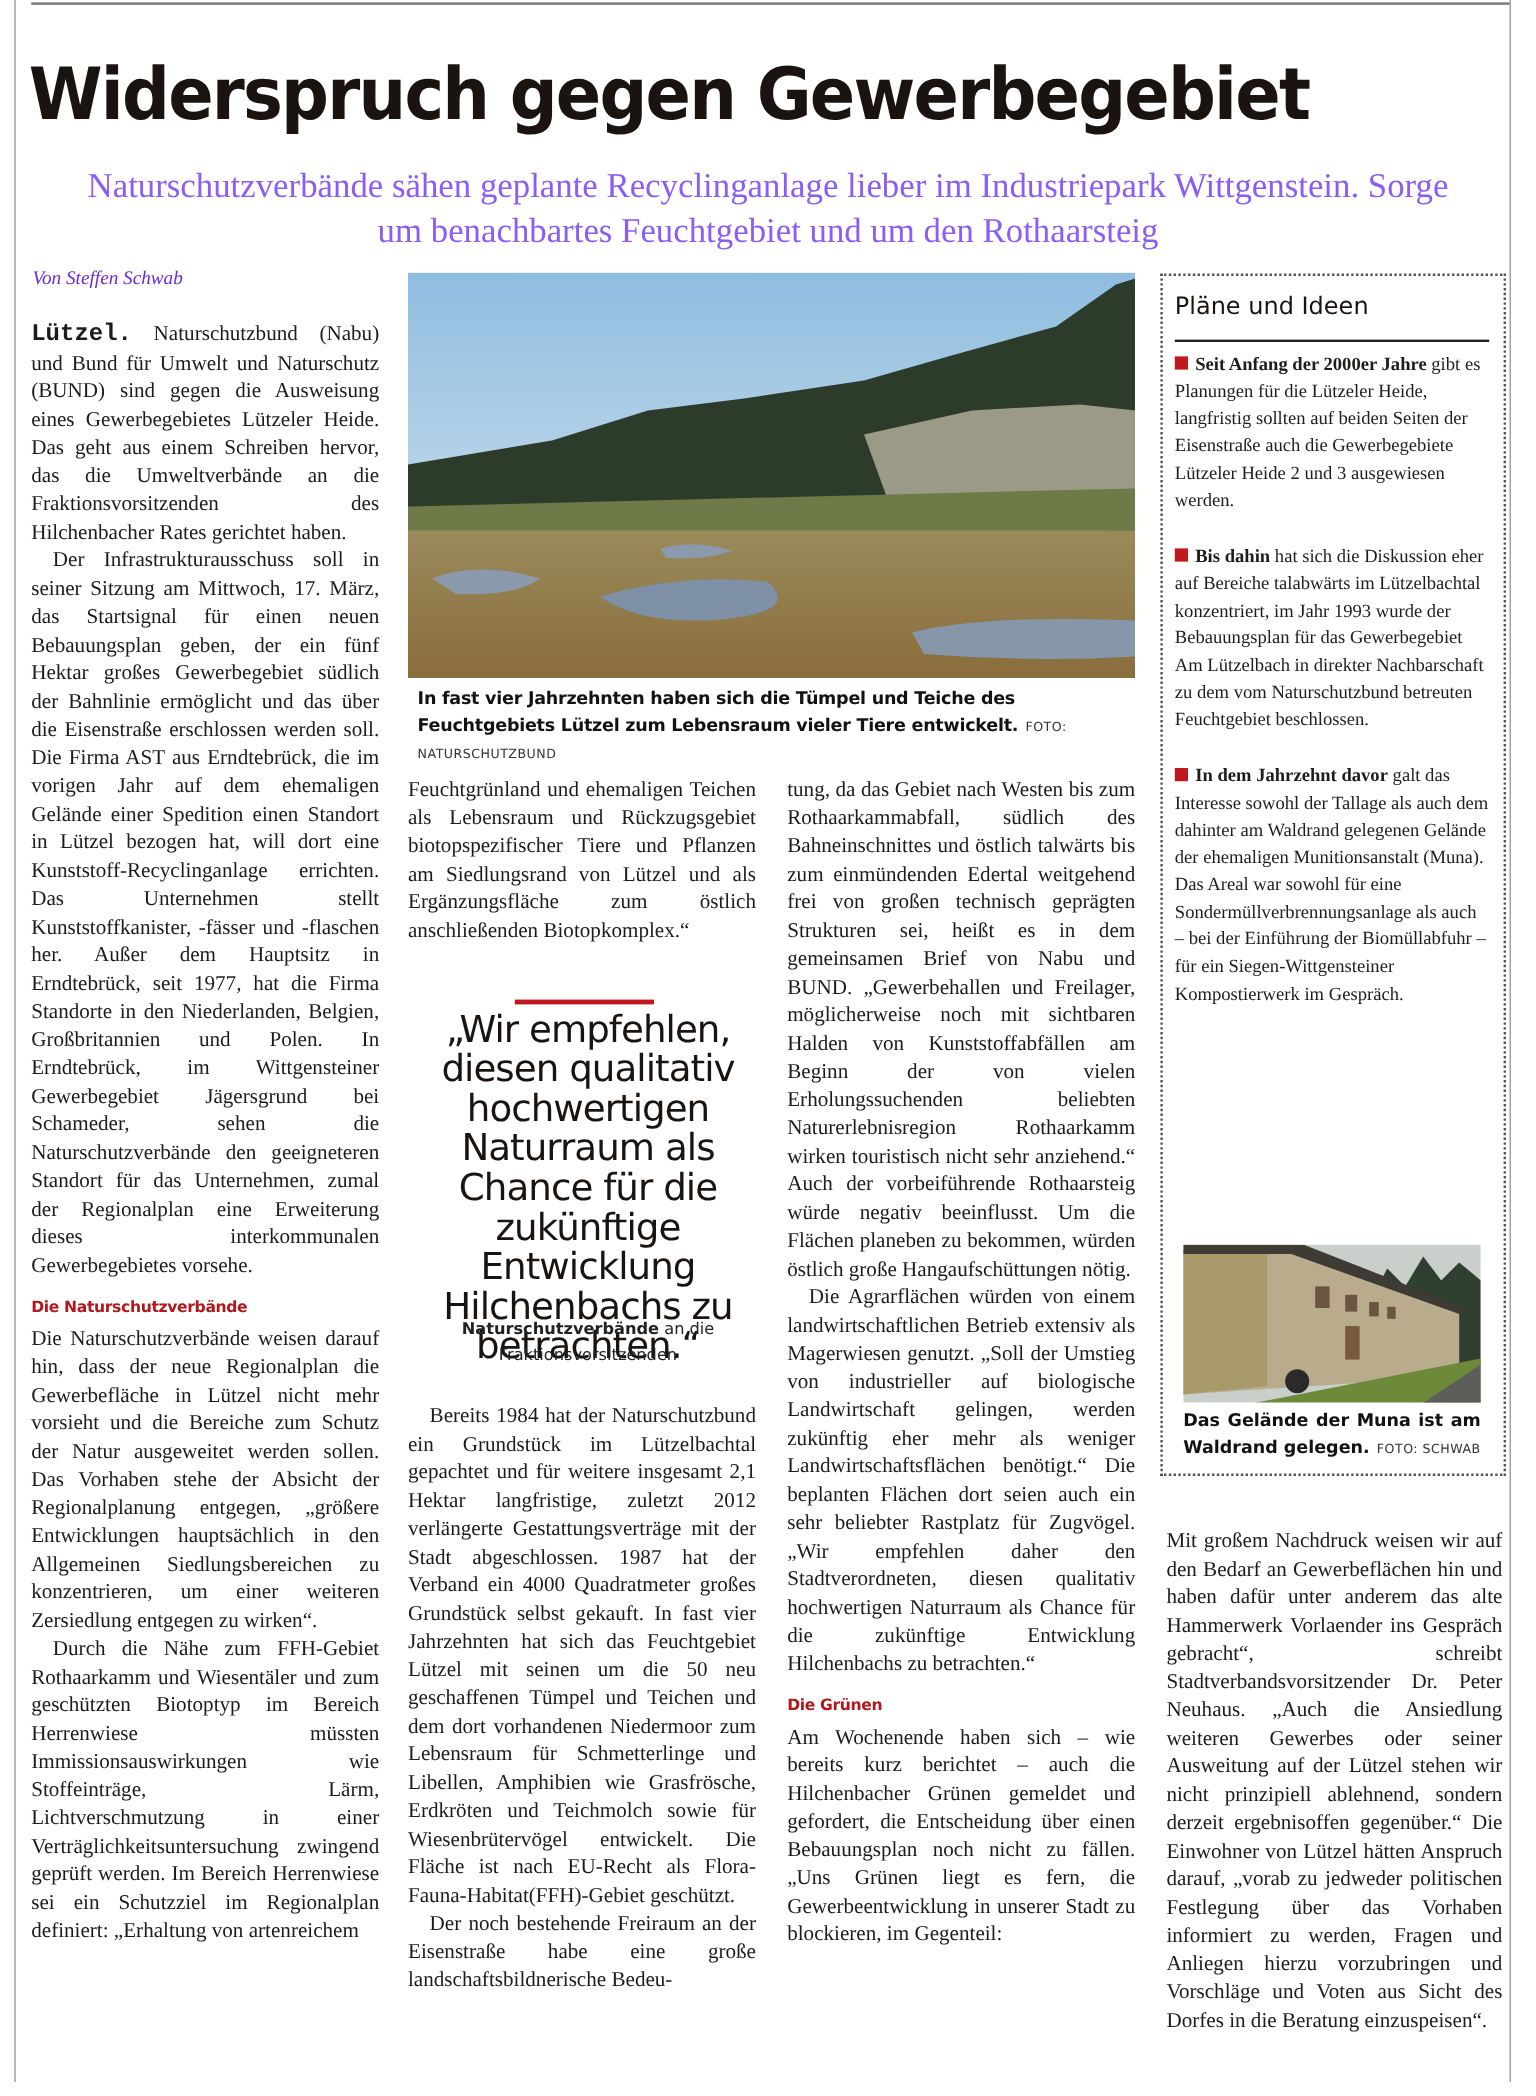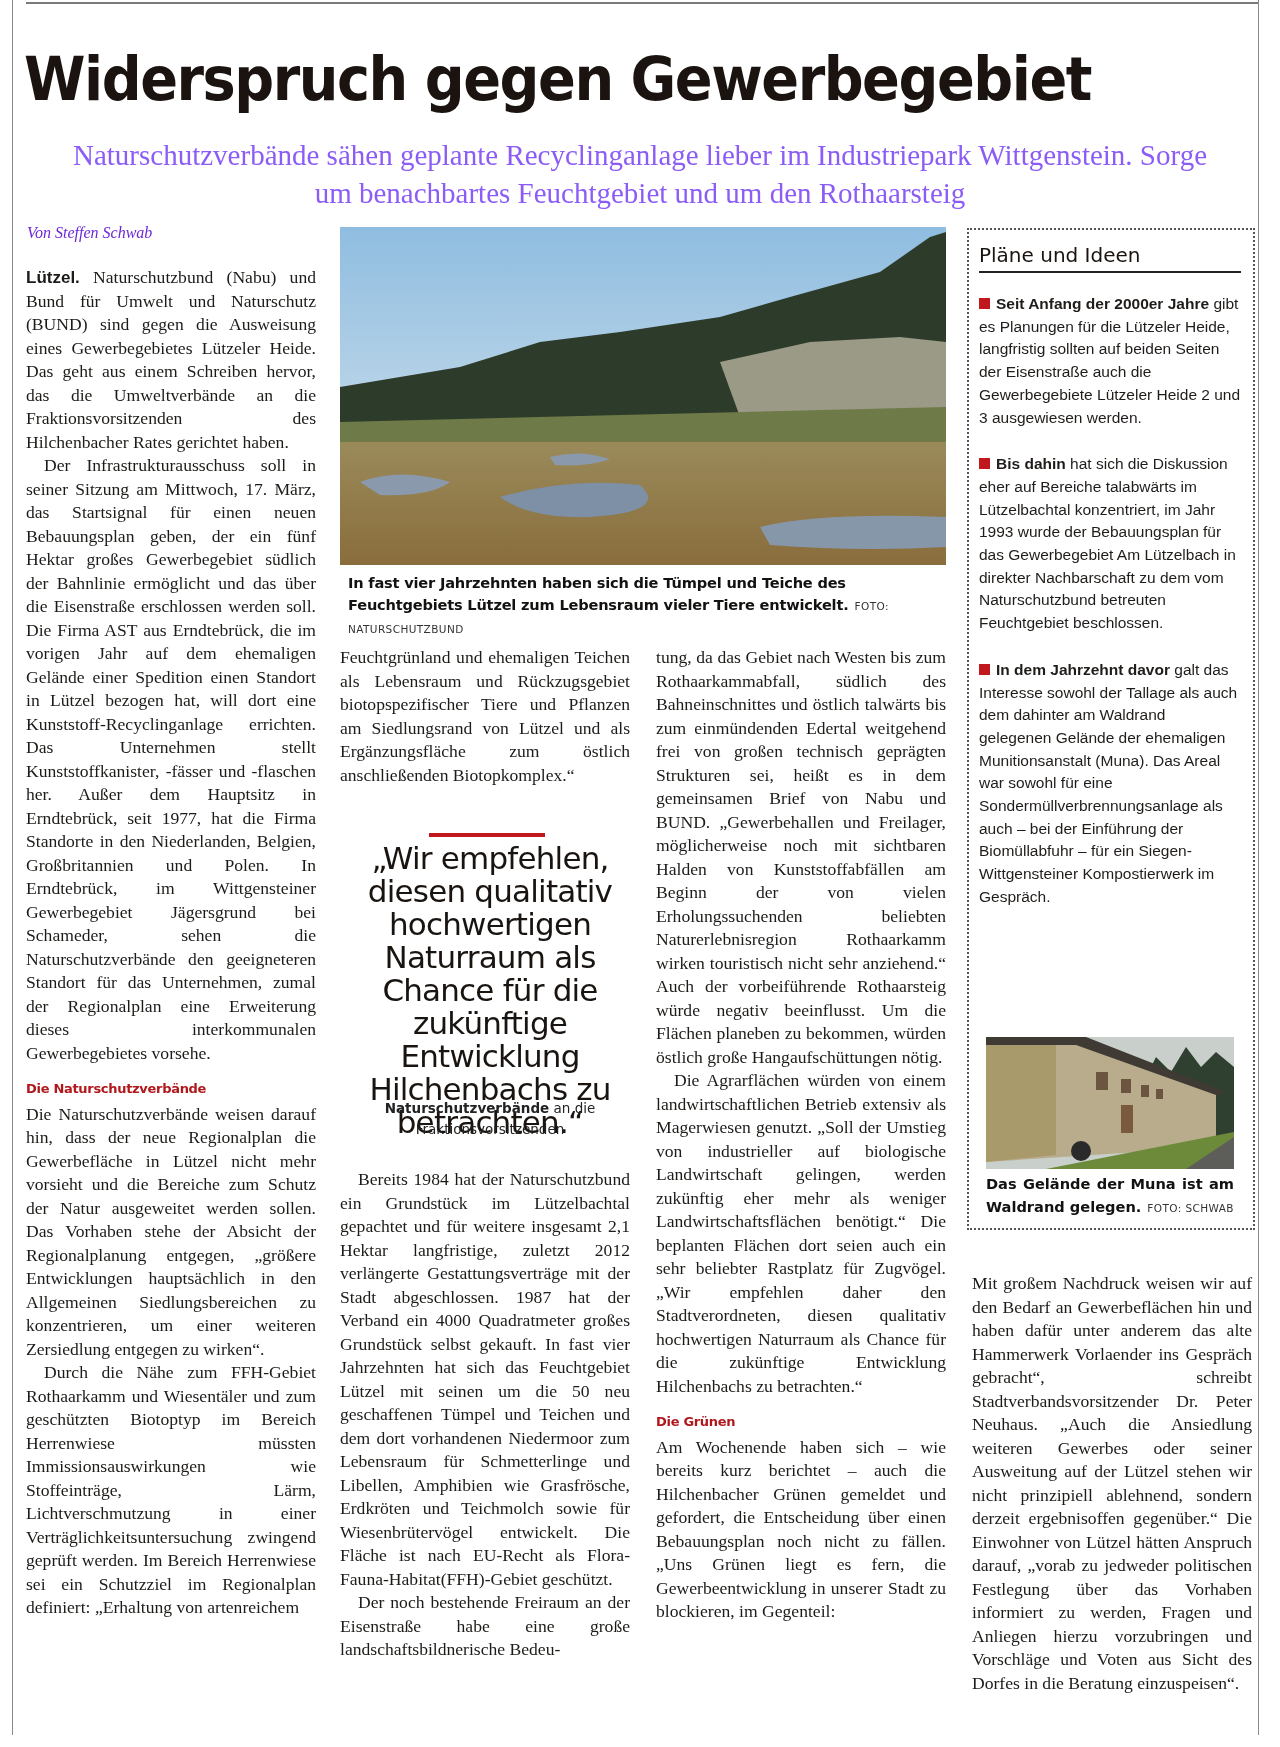--- a/index.html
+++ b/index.html
@@ -11,43 +11,43 @@
   .headline { position: absolute; left: 24px; top: 44px; width: 1240px; margin: 0;
     font-family: "DejaVu Sans", sans-serif; font-weight: bold; font-size: 60px; letter-spacing: -1.6px;
     color: #1a130f; white-space: nowrap; transform: scaleX(0.93); transform-origin: left top; }
   .subheadline { position: absolute; left: 60px; top: 136px; width: 1160px; margin: 0; text-align: center;
     font-family: "Liberation Serif", serif; font-size: 29px; line-height: 38px; color: #8b5cf6; }
   .byline { position: absolute; left: 27px; top: 224px; font-family: "Liberation Serif", serif; font-style: italic; font-size: 16px; color: #6d28d9; }
 
   .body-text { font-family: "Liberation Serif", serif; font-size: 17.6px; line-height: 23.5px; text-align: justify; hyphens: manual; color: #1d1b18; margin: 0; }
   .body-text p { margin: 0; }
   .indent { text-indent: 18px; }
-  .dateline { font-family: Liberation Sans, sans-serif; font-weight: bold; font-size: 17px; }
+  .dateline { font-family: Liberation Mono, monospace; font-weight: bold; font-size: 20px; }
 
   .col1 { position: absolute; left: 26px; top: 266px; width: 290px; }
   .col2 { position: absolute; left: 340px; top: 646px; width: 290px; }
   .col2b { position: absolute; left: 340px; top: 1168px; width: 290px; }
   .col3 { position: absolute; left: 656px; top: 646px; width: 290px; }
   .col4 { position: absolute; left: 972px; top: 1272px; width: 280px; }
 
   .subhead { font-family: "DejaVu Sans", sans-serif; font-weight: bold; font-size: 13px; color: #b0181c; margin: 12px 0 2px 0; letter-spacing: -0.3px; }
 
   .photo-main { position: absolute; left: 340px; top: 227px; width: 606px; height: 338px; overflow: hidden; }
   .caption-main { position: absolute; left: 348px; top: 572px; width: 606px; font-family: "DejaVu Sans", sans-serif; font-weight: bold; font-size: 14.6px; line-height: 22px; color: #141210; letter-spacing: -0.2px; }
   .credit { font-family: "DejaVu Sans", sans-serif; font-weight: normal; font-size: 10.5px; letter-spacing: 0.4px; color: #333; margin-left: 6px; }
 
   .quote-bar { position: absolute; left: 429px; top: 833px; width: 116px; height: 4px; background: #c0181c; }
   .pullquote { position: absolute; left: 340px; top: 842px; width: 300px; margin: 0; text-align: center;
     font-family: "DejaVu Sans", sans-serif; font-size: 31px; line-height: 33px; color: #1a1410; letter-spacing: -0.8px; }
   .quote-attr { position: absolute; left: 340px; top: 1098px; width: 300px; text-align: center; font-family: "DejaVu Sans", sans-serif; font-size: 13.5px; line-height: 21px; color: #222; }
   .quote-attr b { font-weight: bold; }
 
   .infobox { position: absolute; left: 967px; top: 228px; width: 288px; height: 1002px; border: 2px dotted #555; border-right: 2px dotted #555; box-sizing: border-box; }
-  .infobox-title { position: absolute; left: 979px; top: 243px; width: 262px; font-family: "DejaVu Sans", sans-serif; font-size: 20px; color: #1a1410; padding-bottom: 4px; border-bottom: 2px solid #222; margin: 0; font-weight: normal; }
-  .info-items { position: absolute; left: 979px; top: 293px; width: 262px; font-family: Liberation Sans, sans-serif; font-size: 15.5px; line-height: 22.7px; color: #1f1c19; }
+  .infobox-title { position: absolute; left: 979px; top: 243px; width: 262px; font-family: "DejaVu Sans", sans-serif; font-size: 20px; color: #1a1410; padding-bottom: 16px; border-bottom: 2px solid #222; margin: 0; font-weight: normal; }
+  .info-items { position: absolute; left: 979px; top: 293px; width: 262px; font-family: Liberation Serif, serif; font-size: 15.5px; line-height: 22.7px; color: #1f1c19; }
   .info-item { margin: 0 0 24px 0; }
   .info-item .square { display: inline-block; width: 11px; height: 11px; background: #c0181c; margin-right: 6px; vertical-align: 0; }
   .info-item b { font-weight: bold; }
   .photo-muna { position: absolute; left: 986px; top: 1037px; width: 248px; height: 132px; overflow: hidden; }
   .caption-muna { position: absolute; left: 986px; top: 1172px; width: 248px; font-family: "DejaVu Sans", sans-serif; font-weight: bold; font-size: 14.6px; line-height: 23px; color: #141210; text-align: justify; }
 </style>
 </head>
 <body>
 
 <div class="frame-top"></div>

